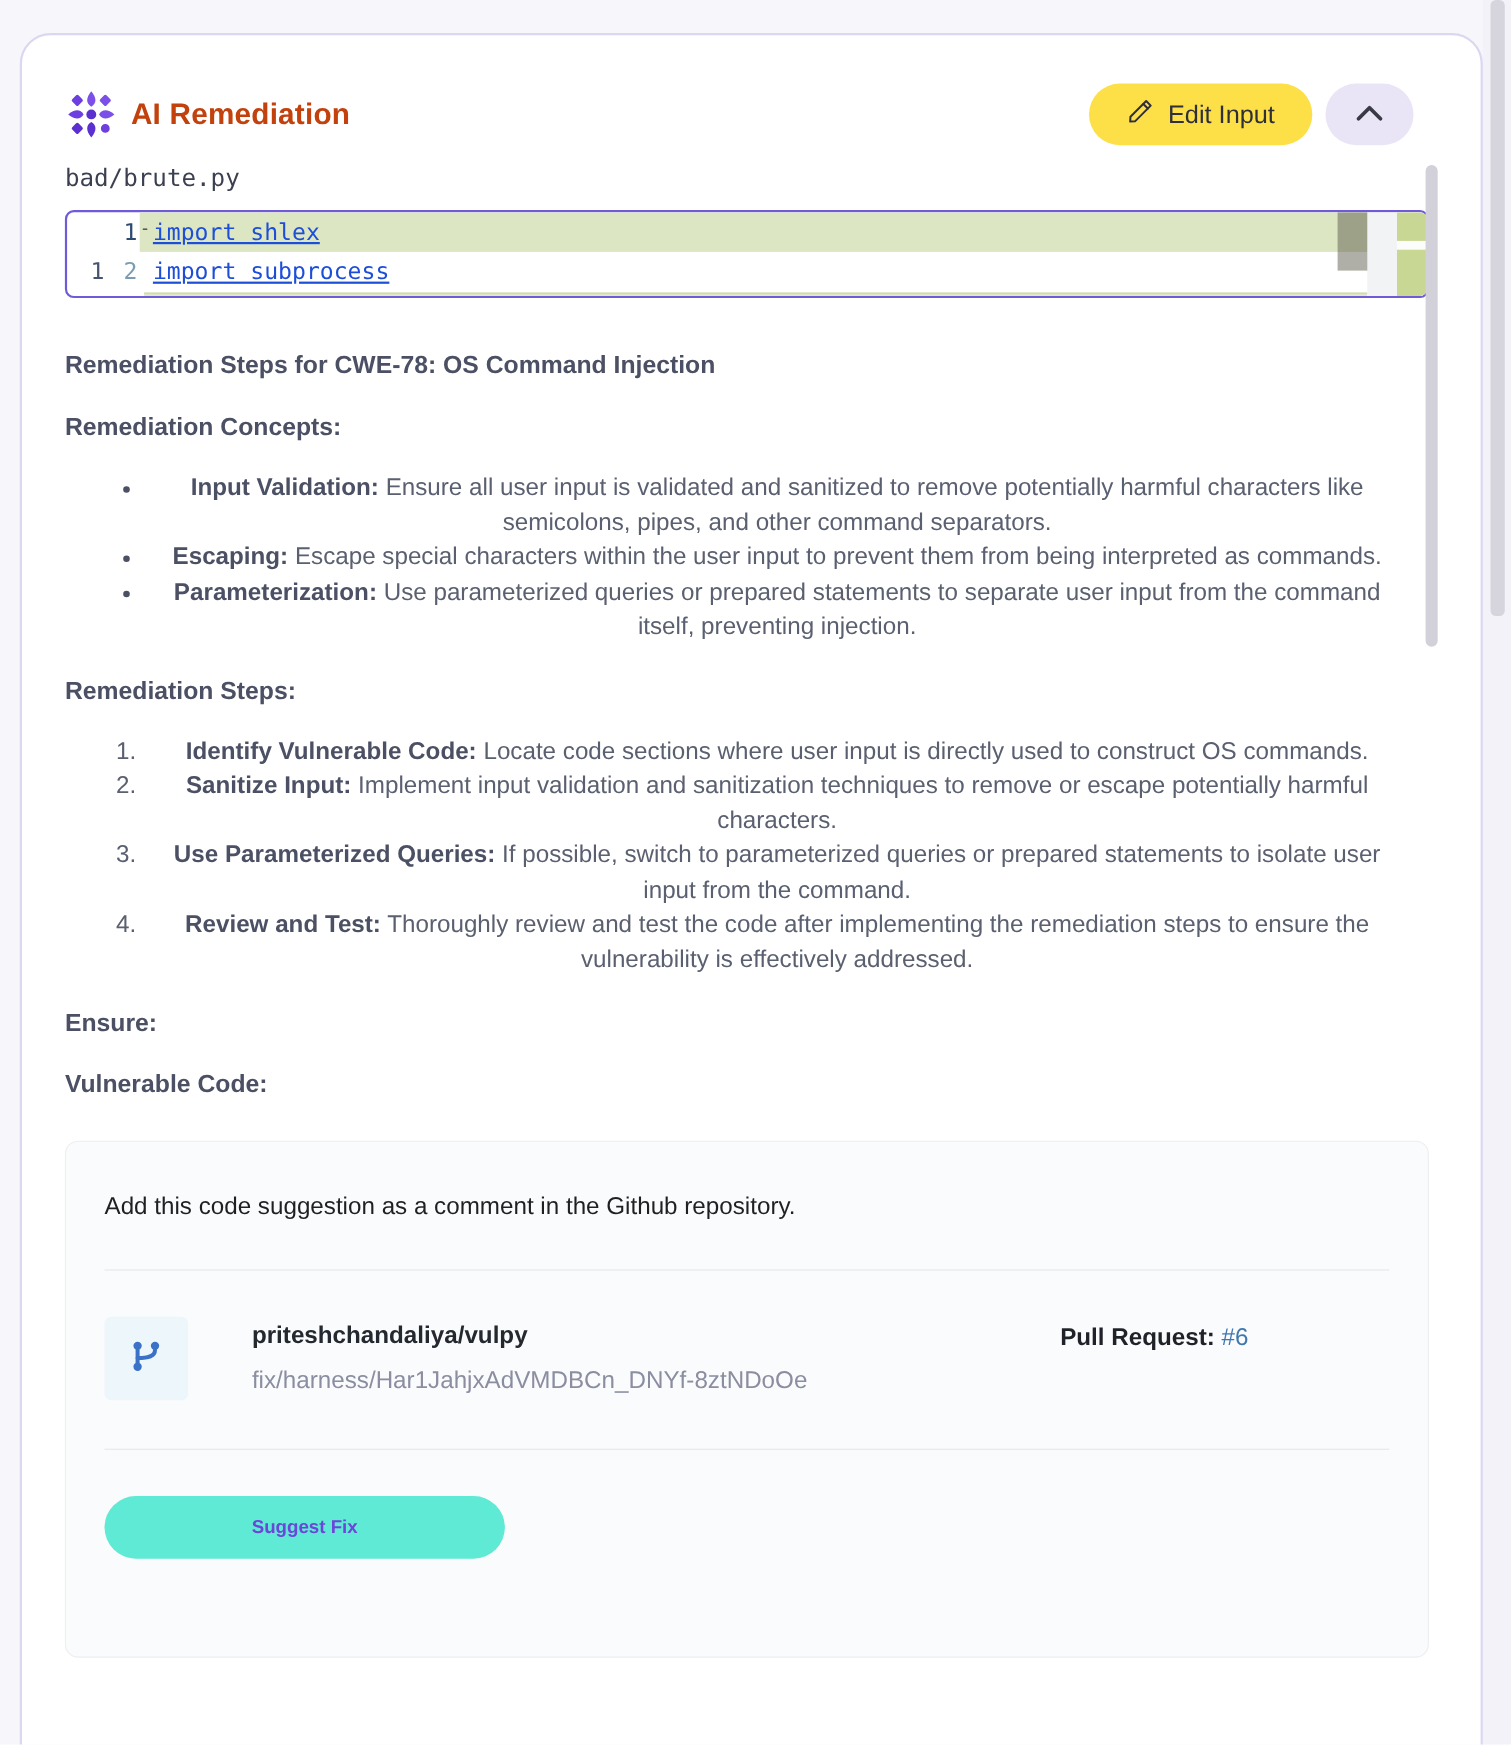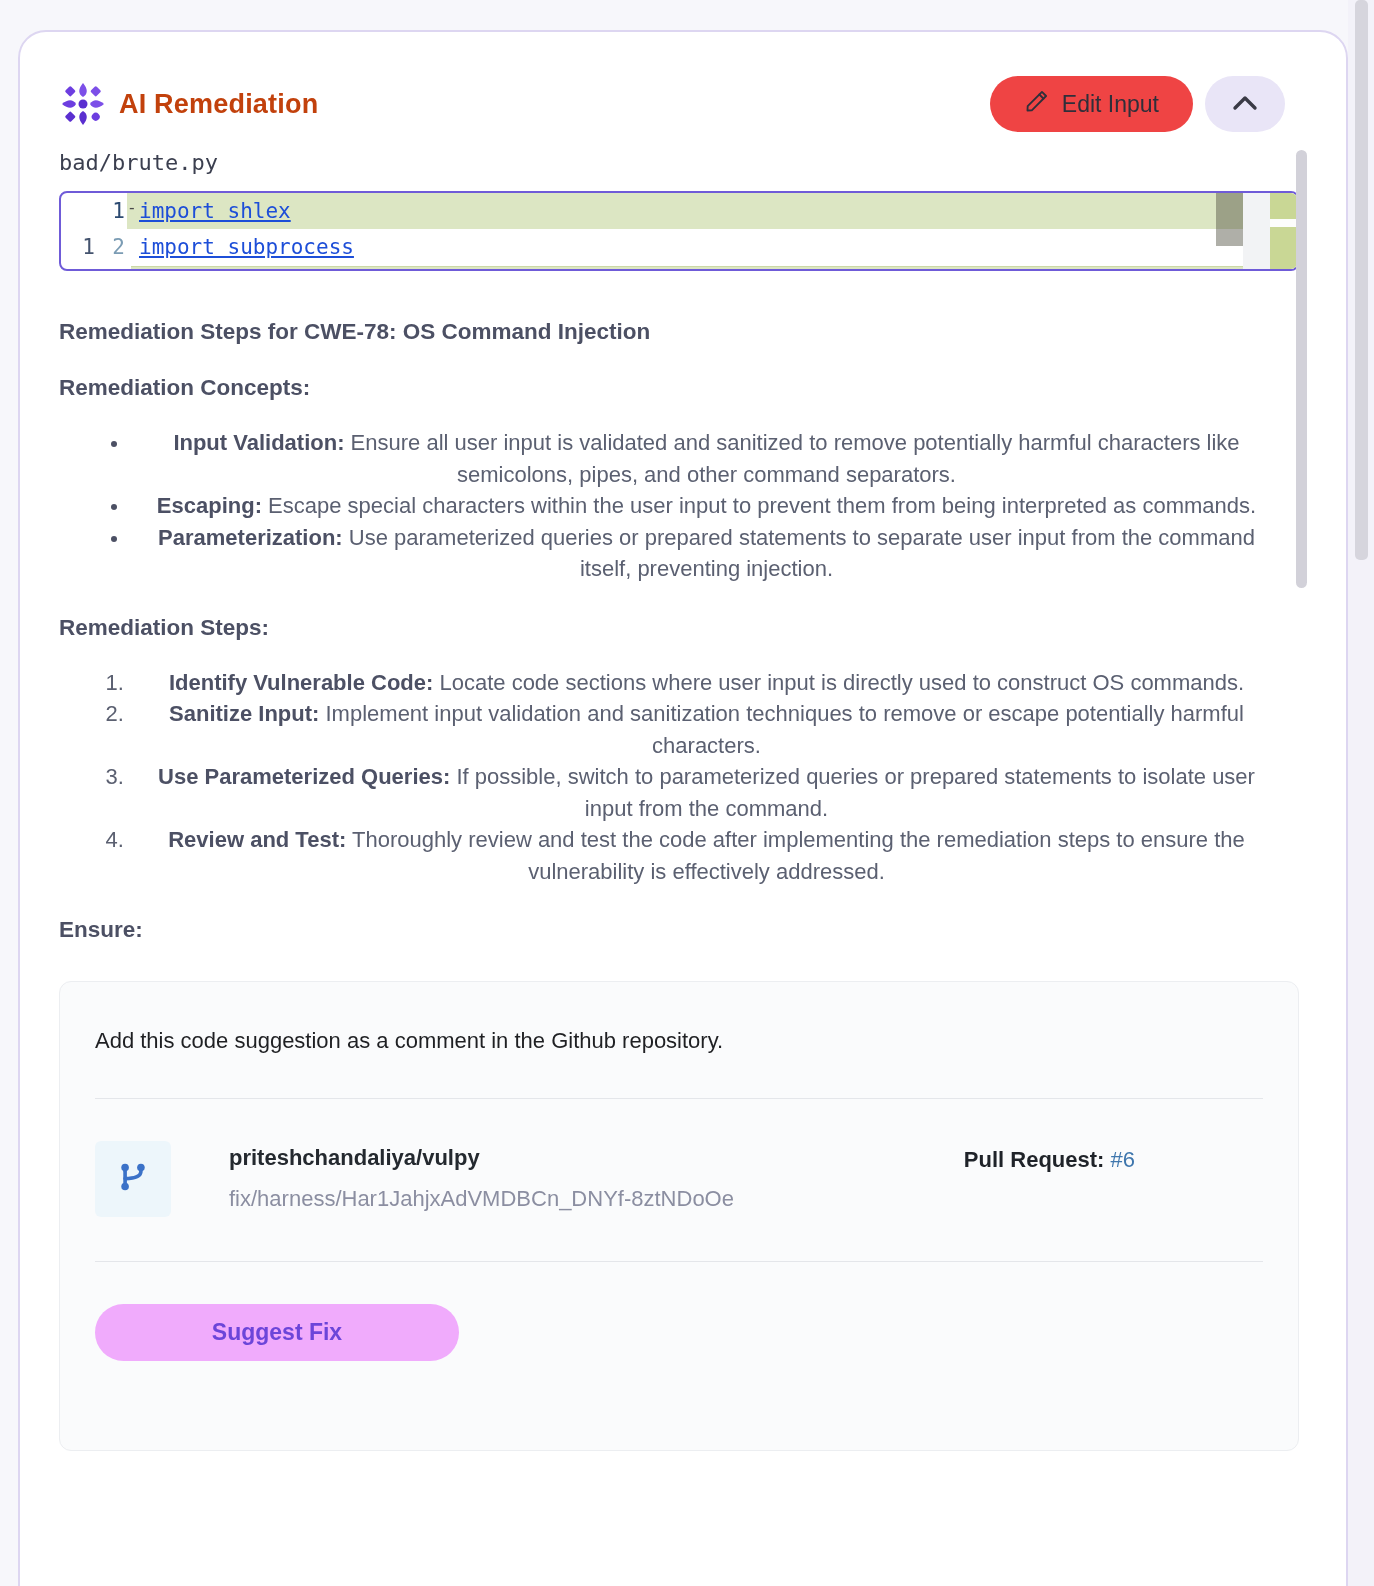--- a/index.html
+++ b/index.html
@@ -37,21 +37,21 @@
 
   
   .hdr { display:flex; align-items:center; height:56px; padding-right:14px; }
   .hdr-left { display:flex; align-items:center; gap:12px; }
   .logo { width:48px; height:48px; flex:0 0 auto; }
   .panel-title { font-size:27px; font-weight:bold; color:#c2410c; letter-spacing:.2px; }
   .hdr-right { margin-left:auto; display:flex; align-items:center; gap:12px; }
   .pill-btn {
     display:flex; align-items:center; gap:12px;
     height:56px; padding:0 34px;
-    background:#ef4444; border:none; border-radius:28px;
+    background:#fde047; border:none; border-radius:28px;
     font-family:"Liberation Sans", sans-serif;
     font-size:23px; color:#2f2f3a; cursor:pointer;
   }
   .collapse-btn {
     width:80px; height:56px; padding:0;
     display:flex; align-items:center; justify-content:center;
     background:#e9e5f7; border:none; border-radius:28px; cursor:pointer;
   }
 
   
@@ -111,23 +111,23 @@
   }
   .repo-texts { margin-left:58px; padding-top:4px; }
   .repo-name { font-size:22px; font-weight:bold; color:#24292f; }
   .branch-name { margin-top:15px; font-size:22px; color:#8b8ea1; }
   .pr-block { margin-left:auto; margin-right:128px; padding-top:6px; font-size:22px; }
   .pr-label { font-weight:bold; color:#1f2329; }
   .pr-link { color:#3e76ad; text-decoration:none; }
   .btn-row { margin-top:42px; }
   .suggest-btn {
     width:364px; height:57px; border:none; border-radius:29px;
-    background:#f0abfc; color:#6c45d9;
+    background:#5eead4; color:#6c45d9;
     font-family:"Liberation Sans", sans-serif;
-    font-size:23px; font-weight:bold; cursor:pointer;
+    font-size:17px; font-weight:bold; cursor:pointer;
   }
 </style>
 </head>
 <body>
 
 <div class="win-scroll-track">
   <div class="win-scroll-thumb"></div>
 </div>
 
 <div class="card">
@@ -213,20 +213,21 @@
 
       <h3>Remediation Steps:</h3>
       <ol>
         <li><strong>Identify Vulnerable Code:</strong><span> Locate code sections where user input is directly used to construct OS commands.</span></li>
         <li><strong>Sanitize Input:</strong><span> Implement input validation and sanitization techniques to remove or escape potentially harmful characters.</span></li>
         <li><strong>Use Parameterized Queries:</strong><span> If possible, switch to parameterized queries or prepared statements to isolate user input from the command.</span></li>
         <li><strong>Review and Test:</strong><span> Thoroughly review and test the code after implementing the remediation steps to ensure the vulnerability is effectively addressed.</span></li>
       </ol>
 
       <h3>Ensure:</h3>
+      <h3>Vulnerable Code:</h3>
     </div>
 
     <div class="sg-card">
       <div class="sg-desc">Add this code suggestion as a comment in the Github repository.</div>
       <hr class="sg-divider">
       <div class="repo-row">
         <div class="repo-icon-box">
           <span>
             <svg width="38" height="38" viewBox="0 0 24 24" fill="none" stroke="#3b72c8" stroke-width="2.3" stroke-linecap="round">
               <circle cx="7" cy="6" r="2.4" fill="#3b72c8" stroke="none"></circle>

